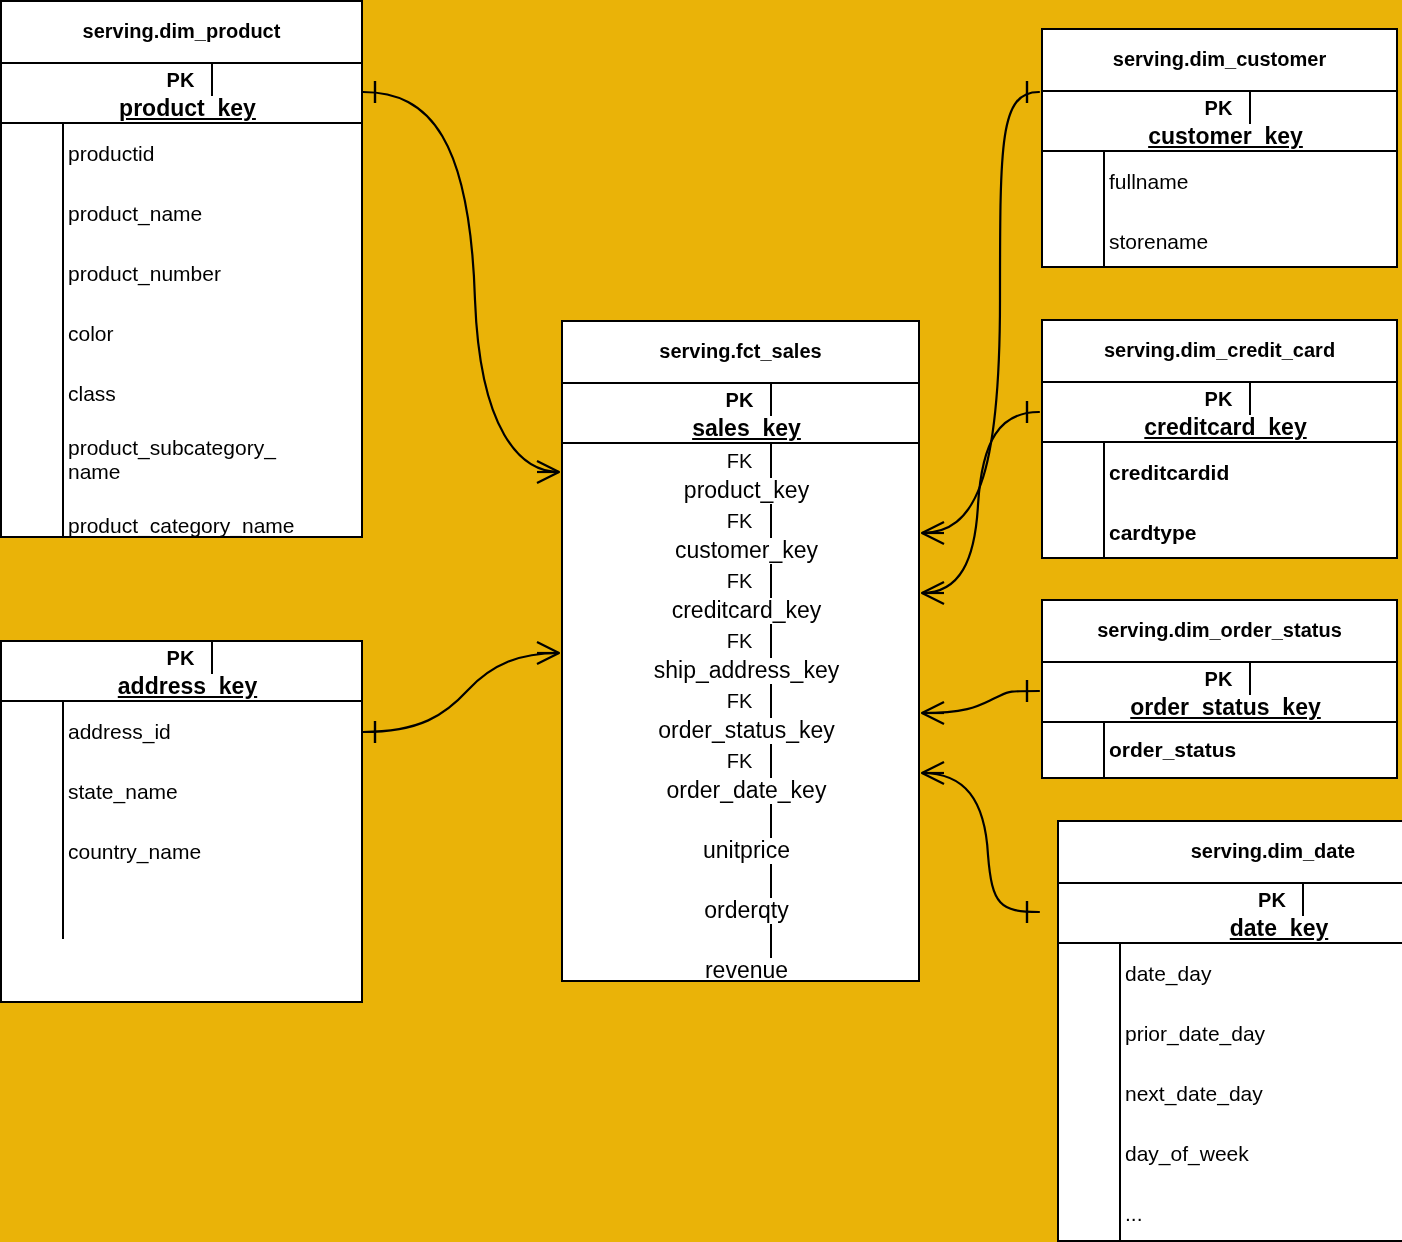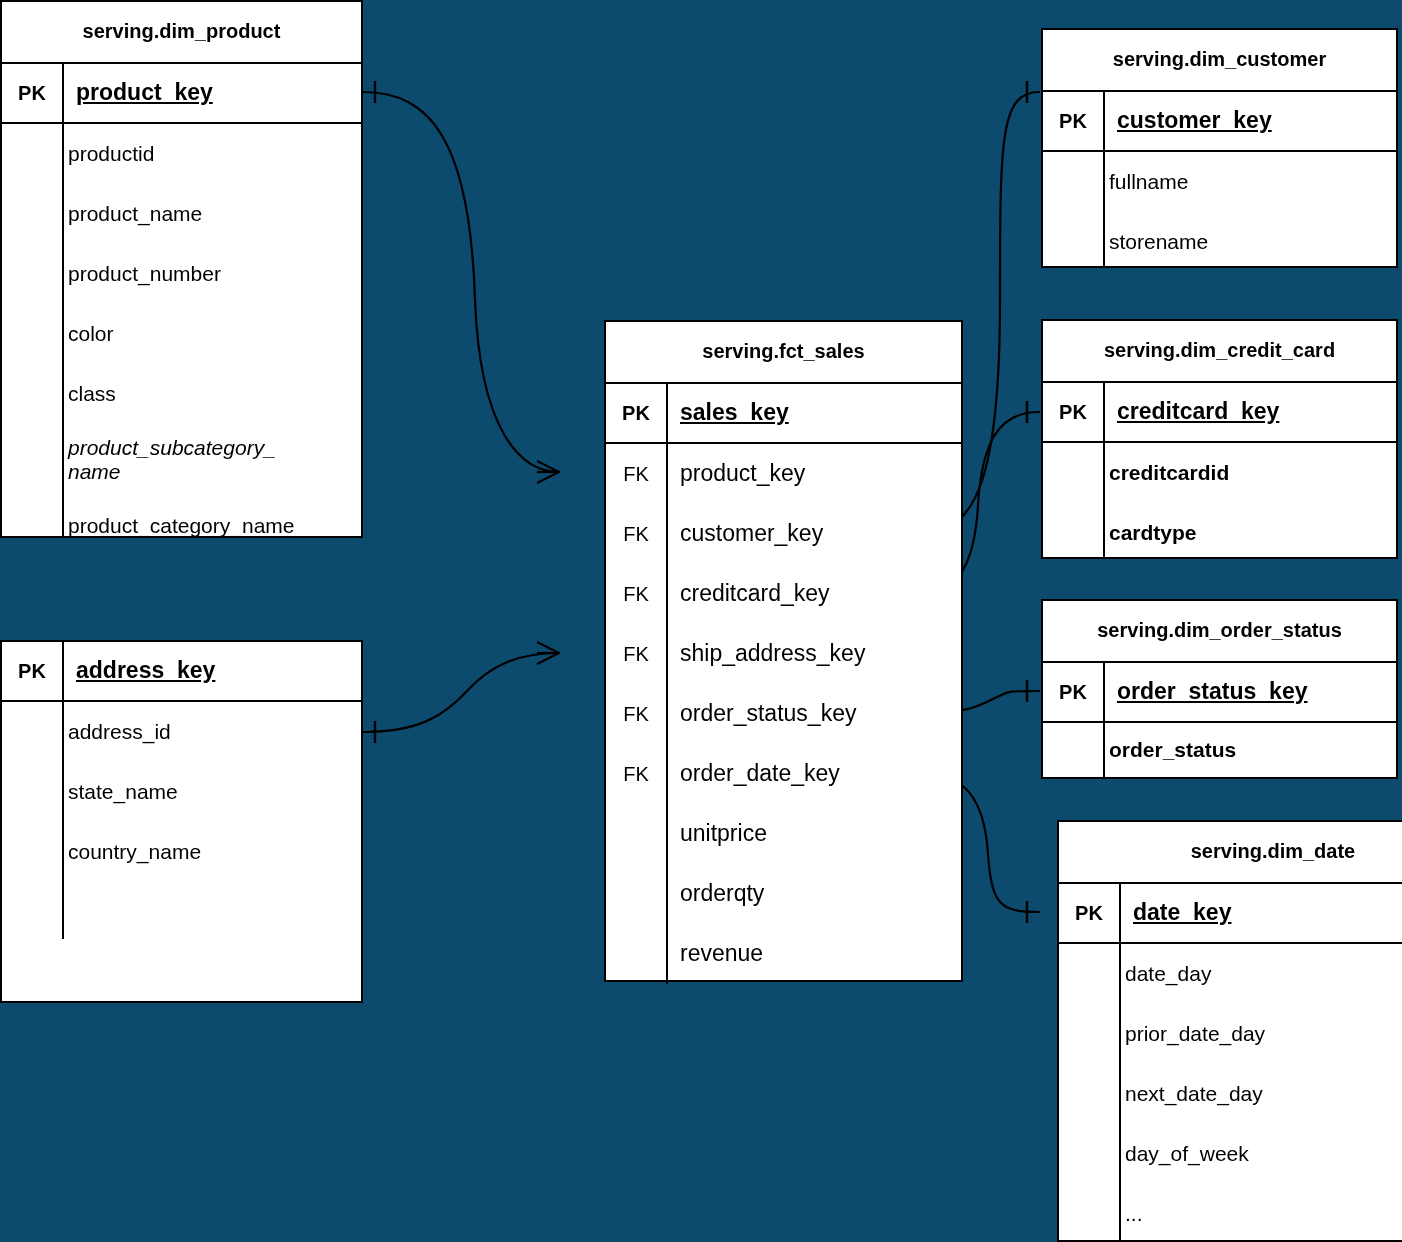--- a/index.html
+++ b/index.html
@@ -9,21 +9,21 @@
   }
   body {
     font-family: "Liberation Sans", sans-serif;
     color: #000000;
   }
   #canvas {
     position: relative;
     width: 1402px;
     height: 1242px;
     overflow: hidden;
-    background: #0c4a6e;
+    background: #eab308;
   }
   #edges {
     position: absolute;
     left: 0;
     top: 0;
     width: 1402px;
     height: 1242px;
     pointer-events: none;
   }
   .entity {
@@ -41,20 +41,21 @@
     font-size: 20px;
     border-bottom: 2px solid #000000;
     white-space: nowrap;
     overflow: hidden;
   }
   .ent-row {
     box-sizing: border-box;
     display: flex;
     align-items: center;
     height: 60px;
+    flex-direction: column;
   }
   .ent-row.pk-row {
     border-bottom: 2px solid #000000;
   }
   .keycell {
     box-sizing: border-box;
     width: 62px;
     min-width: 62px;
     height: 100%;
     display: flex;
@@ -100,21 +101,20 @@
     display: flex;
     align-items: center;
     padding-left: 4px;
     font-size: 21px;
     line-height: 1.14;
     white-space: pre-line;
   }
   .attr-item.tall {
     height: 72px;
     align-items: center;
-    font-style: italic;
   }
 </style>
 </head>
 <body>
 
 <div id="canvas">
 
   <svg id="edges" viewBox="0 0 1402 1242" width="1402" height="1242" xmlns="http://www.w3.org/2000/svg">
       <g>
         <path d="M 363 92 C 430 92 470 140 475 300 C 480 430 520 472 559 472" fill="none" stroke="#000000" stroke-width="2.2" stroke-linecap="round"></path>
@@ -189,21 +189,21 @@
     <div class="attr-body" style="height:237px;">
       <div class="attr-gutter"></div>
       <div class="attr-list">
         <div class="attr-item">address_id</div>
         <div class="attr-item">state_name</div>
         <div class="attr-item">country_name</div>
       </div>
     </div>
   </div>
 
-  <div class="entity" style="left:561px; top:320px; width:359px; height:662px;margin-left:43px;">
+  <div class="entity" style="left:561px; top:320px; width:359px; height:662px;">
     <div class="ent-title">serving.fct_sales</div>
     <div class="ent-row pk-row">
       <div class="keycell bold">PK</div>
       <div class="namecell key">sales_key</div>
     </div>
     <div>
       <div class="ent-row">
         <div class="keycell">FK</div>
         <div class="namecell">product_key</div>
       </div>

